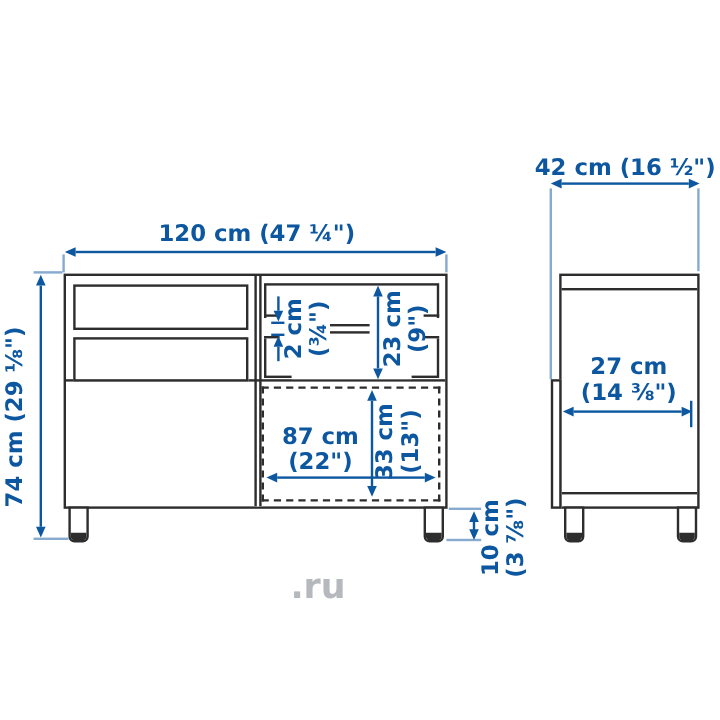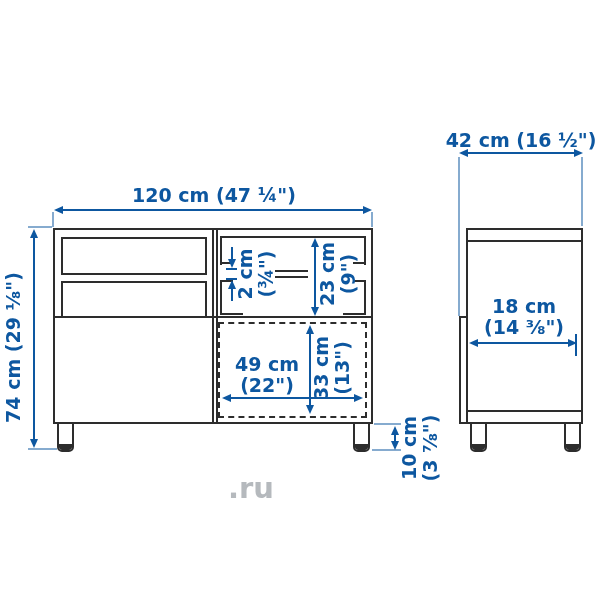--- a/index.html
+++ b/index.html
@@ -34,21 +34,21 @@
   .ah.d{border-bottom:0;border-top:9px solid var(--dimension);}
   
   .lbl{position:absolute;color:var(--dimension);font-weight:bold;font-size:19px;
        line-height:21px;text-align:center;white-space:nowrap;}
   .lbl span{display:block;}
   .rot{transform:rotate(-90deg);}
   
   .wm{position:absolute;left:226px;top:474px;display:flex;align-items:baseline;
       color:var(--watermark);font-weight:bold;line-height:1;}
   .wm .brand{font-size:48px;letter-spacing:-2px;}
-  .wm .suffix{font-size:29px;margin-left:2px;letter-spacing:0;}
+  .wm .suffix{font-size:29px;margin-left:16px;letter-spacing:0;}
 </style>
 </head>
 <body>
 
 <div class="canvas">
 
   <div>
     <div class="box" style="left:53px;top:228px;width:320px;height:196px;"></div>
     <div class="divider" style="left:212px;top:230px;width:6px;height:192px;"></div>
     <div class="hl" style="left:55px;top:316px;width:316px;"></div>
@@ -103,21 +103,21 @@
 
   <div class="ah u" style="left:311px;top:238px;"></div>
   <div class="vb" style="left:314px;top:247px;height:60px;"></div>
   <div class="ah d" style="left:311px;top:307px;"></div>
   <div class="lbl rot" style="left:238px;top:253px;width:200px;">
     <span>23 cm</span>
     <span>(9")</span>
   </div>
 
   <div class="lbl" style="left:197px;top:354px;width:140px;">
-    <span>49 cm</span>
+    <span>87 cm</span>
     <span>(22")</span>
   </div>
   <div class="ah l" style="left:222px;top:394px;"></div>
   <div class="hb" style="left:231px;top:397px;width:123px;"></div>
   <div class="ah r" style="left:354px;top:394px;"></div>
 
   <div class="ah u" style="left:306px;top:325px;"></div>
   <div class="vb" style="left:309px;top:334px;height:71px;"></div>
   <div class="ah d" style="left:306px;top:405px;"></div>
   <div class="lbl rot" style="left:232px;top:347px;width:200px;">
@@ -149,21 +149,21 @@
   </div>
 
   <div class="lbl" style="left:431px;top:130px;width:180px;">42 cm (16 ½")</div>
   <div class="ah l" style="left:459px;top:149px;"></div>
   <div class="hb" style="left:468px;top:152px;width:106px;"></div>
   <div class="ah r" style="left:574px;top:149px;"></div>
   <div class="vb ext" style="left:458px;top:157px;height:159px;"></div>
   <div class="vb ext" style="left:581px;top:157px;height:69px;"></div>
 
   <div class="lbl" style="left:454px;top:296px;width:140px;">
-    <span>18 cm</span>
+    <span>27 cm</span>
     <span>(14 ⅜")</span>
   </div>
   <div class="ah l" style="left:469px;top:339px;"></div>
   <div class="hb" style="left:478px;top:342px;width:90px;"></div>
   <div class="ah r" style="left:568px;top:339px;"></div>
   <div class="vb" style="left:575px;top:334px;height:22px;"></div>
 
   <div class="wm">
     <span class="suffix">.ru</span>
   </div>

